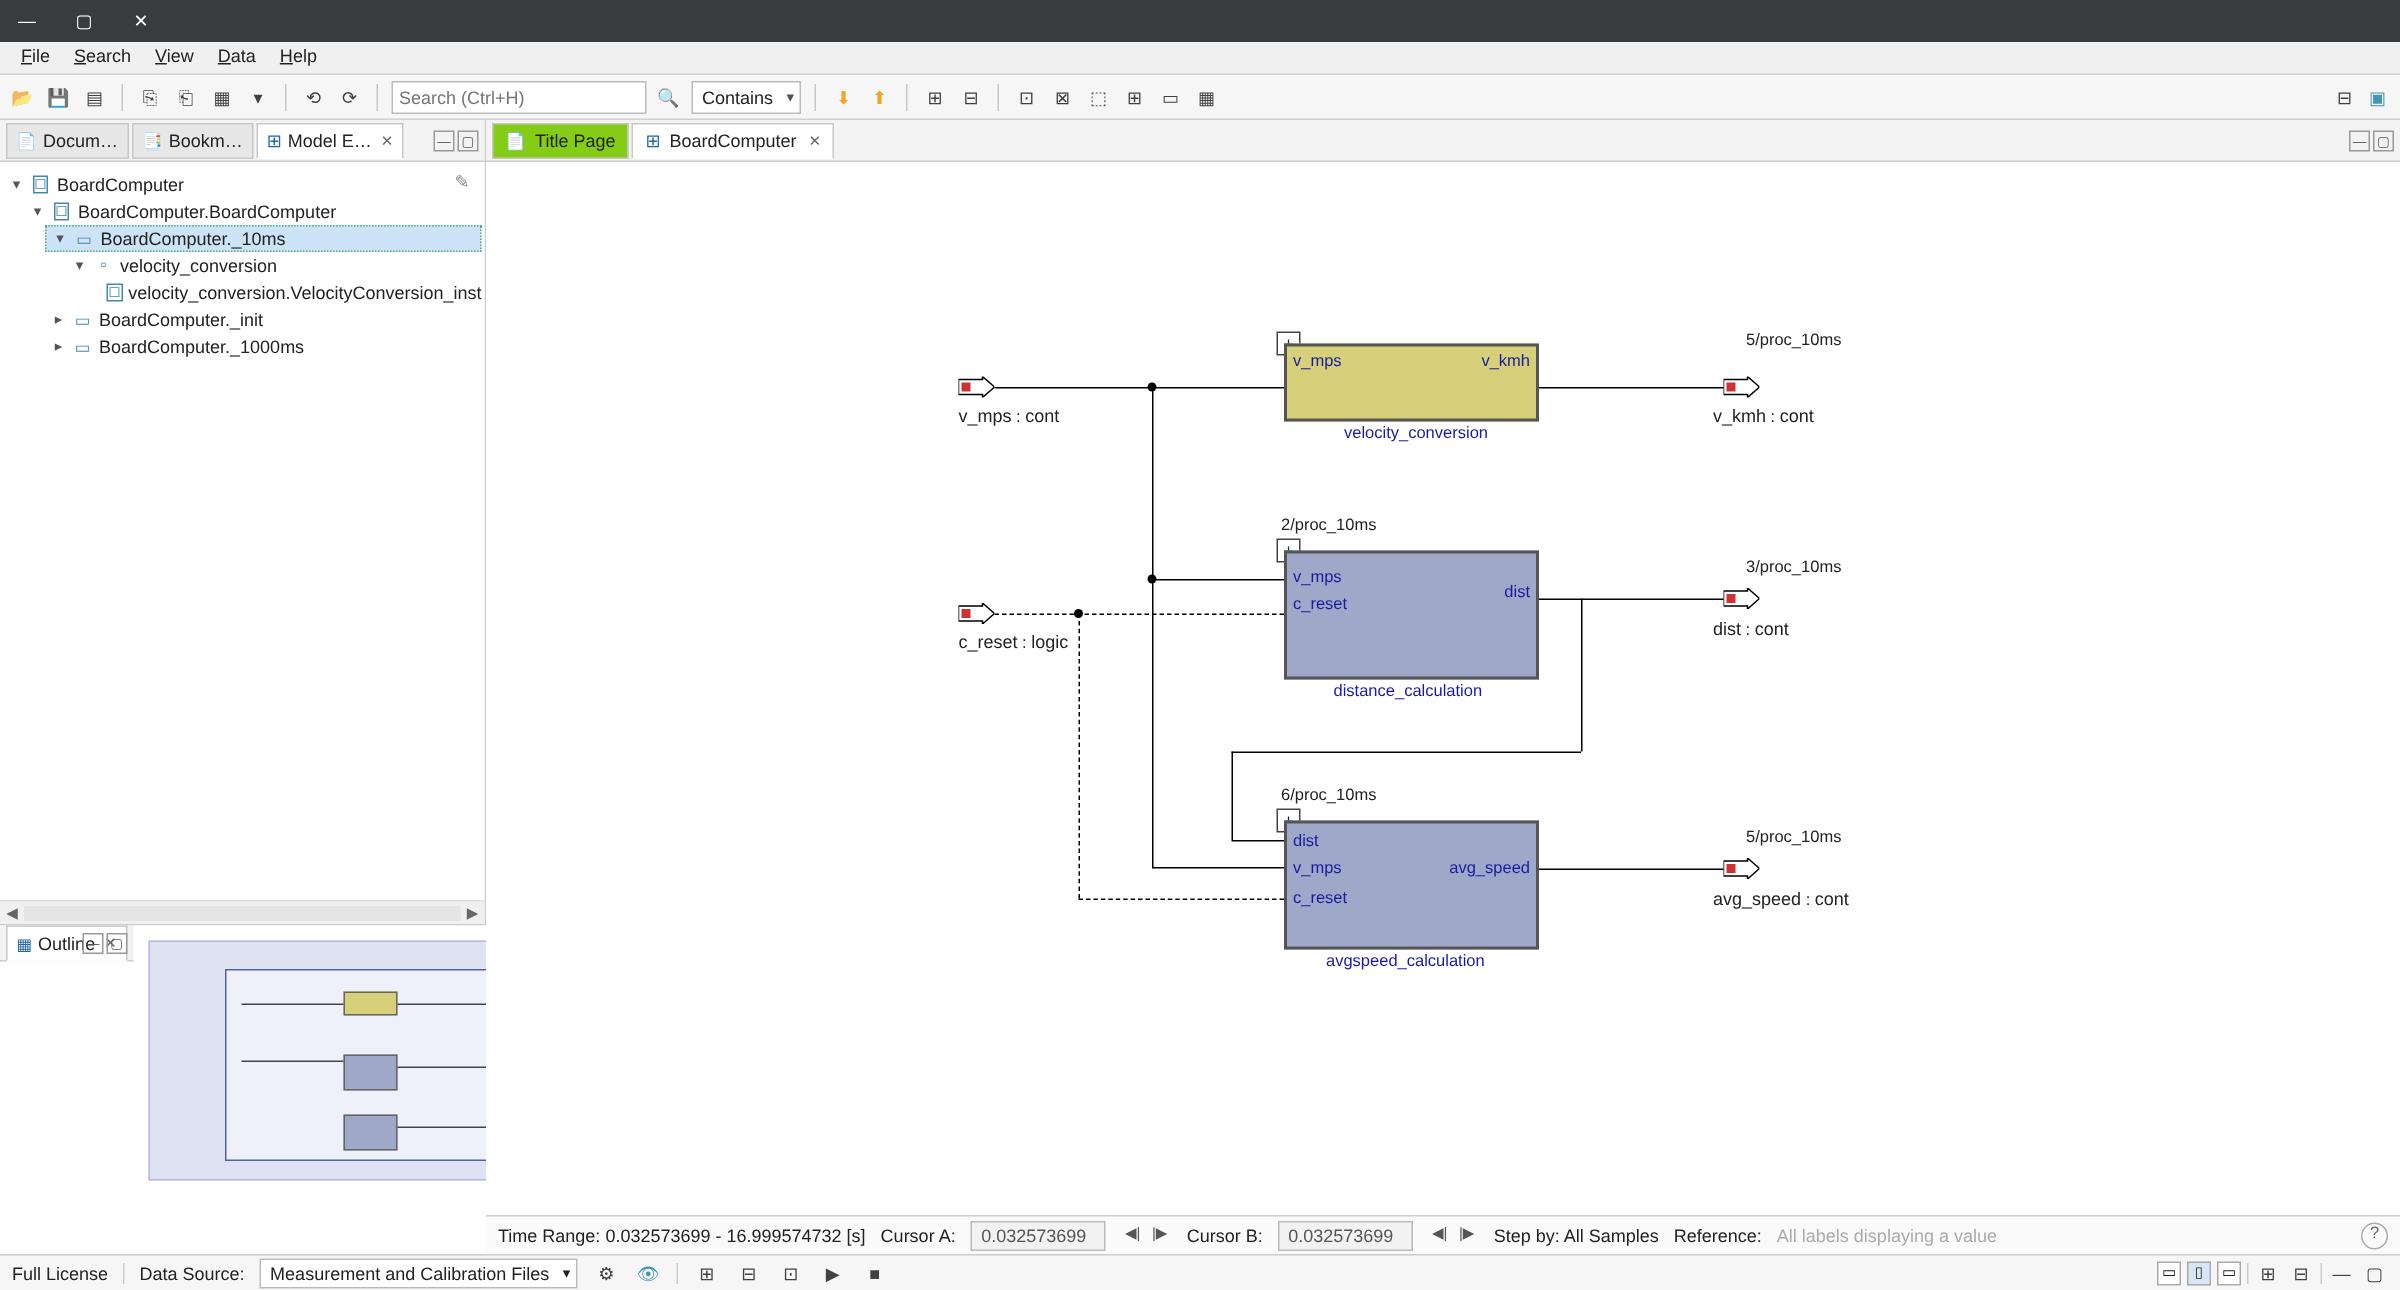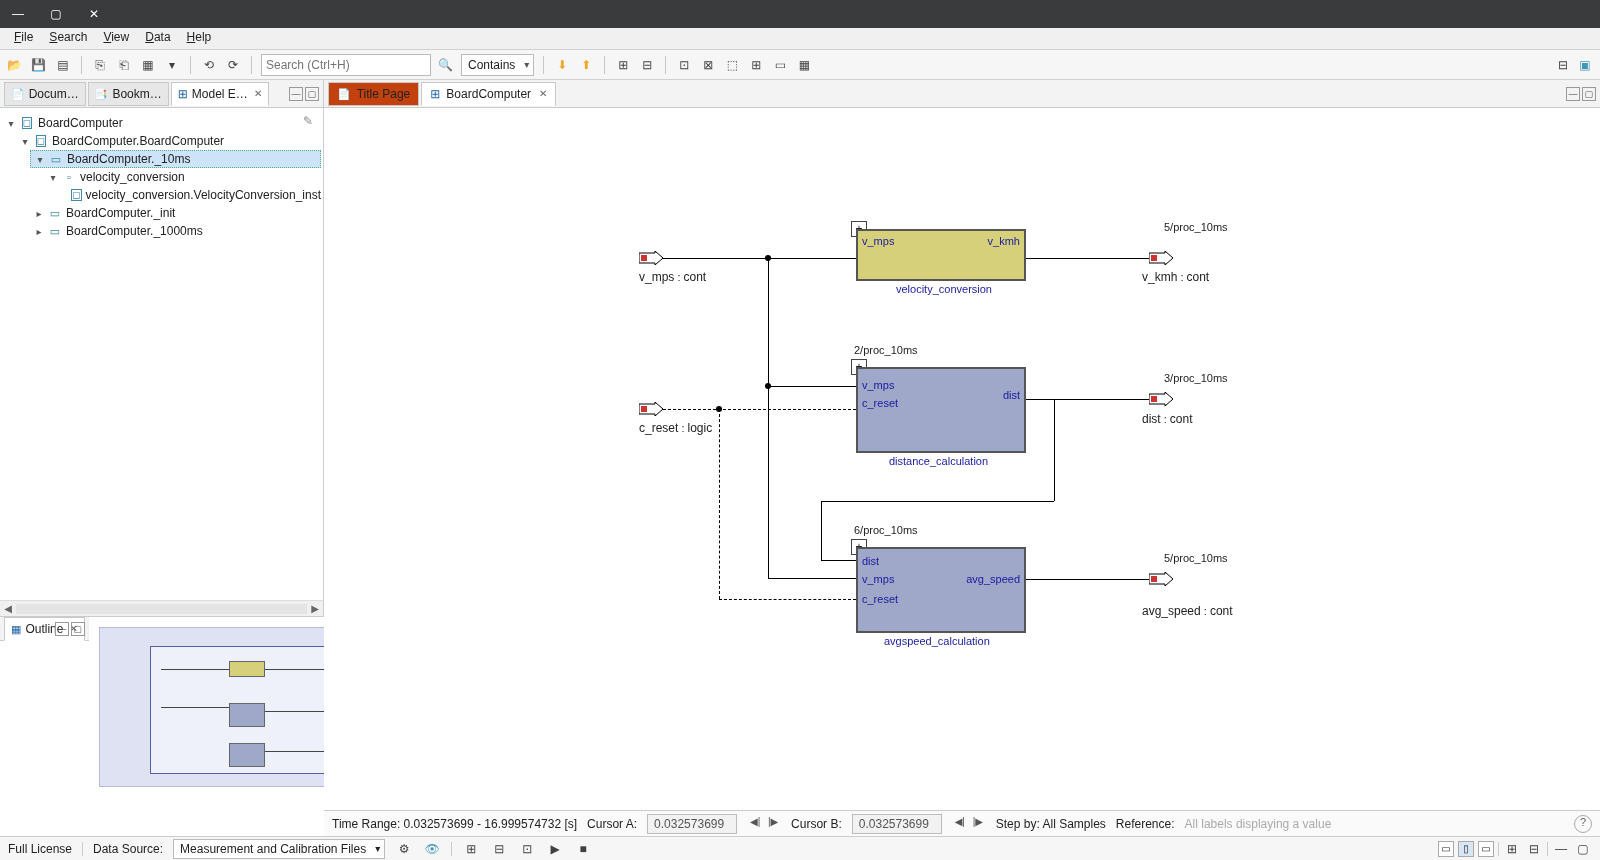--- a/index.html
+++ b/index.html
@@ -61,21 +61,21 @@
 .outline-preview { width: 260px; height: 160px; border: 1px solid #b8b8e0; background: #dfe2f2; position: relative; padding: 10px; }
 .op-inner { position: absolute; left: 50px; top: 18px; right: 12px; bottom: 12px; border: 1px solid #5560a0; background: #eef0fa; }
 .op-block { position: absolute; border: 1px solid #666; }
 .op-y { background: #d6d07a; }
 .op-b { background: #9fa8c8; }
 .op-line { position: absolute; background: #444; }
 
 
 .right-panel { flex: 1; display: flex; flex-direction: column; }
 .editor-tabs { background: #f3f3f3; height: 28px; display: flex; align-items: center; border-bottom: 1px solid #ccc; padding: 0 4px; gap: 2px; position: relative; }
-.etab { height: 24px; background: #c2410c; border: 1px solid #c8c8c8; padding: 0 8px; display: flex; align-items: center; gap: 6px; cursor: pointer; font-size: 11px; }
+.etab { height: 24px; background: #84cc16; border: 1px solid #c8c8c8; padding: 0 8px; display: flex; align-items: center; gap: 6px; cursor: pointer; font-size: 11px; }
 .etab.active { background: #fff; border-bottom-color: #fff; }
 
 .canvas { flex: 1; background: #fff; position: relative; overflow: hidden; }
 
 
 .block { position: absolute; border: 2px solid #555; }
 .block.yellow { background: #d6d07a; }
 .block.blue { background: #9fa8c8; }
 .block-label { position: absolute; font-size: 11px; color: #1a1a9e; white-space: nowrap; }
 .exec-label { position: absolute; font-size: 11px; color: #222; white-space: nowrap; }
@@ -352,21 +352,21 @@
       </div>
       <div class="sig-label" style="left:818px;top:304px"><span>dist</span> : <span>cont</span></div>
 
       <div class="exec-label" style="left:840px;top:444px">5/proc_10ms</div>
       <div class="port-arrow" style="left:825px;top:464px">
         <svg viewBox="0 0 24 14">
             <polygon points="0,2 16,2 16,0 24,7 16,14 16,12 0,12" fill="#fff" stroke="#000"></polygon>
             <rect x="2" y="4" width="6" height="6" fill="#c33"></rect>
           </svg>
       </div>
-      <div class="sig-label" style="left:818px;top:496px"><span>avg_speed</span> : <span>cont</span></div>
+      <div class="sig-label" style="left:818px;top:484px"><span>avg_speed</span> : <span>cont</span></div>
 
       <div class="wire h" style="left:339px;top:150px;width:193px"></div>
       <div class="wire h" style="left:702px;top:150px;width:123px"></div>
       <div class="junction" style="left:441px;top:147px"></div>
       <div class="wire v" style="left:444px;top:150px;height:320px"></div>
       <div class="wire h" style="left:444px;top:278px;width:88px"></div>
       <div class="junction" style="left:441px;top:275px"></div>
       <div class="wire h" style="left:444px;top:470px;width:88px"></div>
 
       <div class="wire h dash" style="left:339px;top:301px;width:193px"></div>

